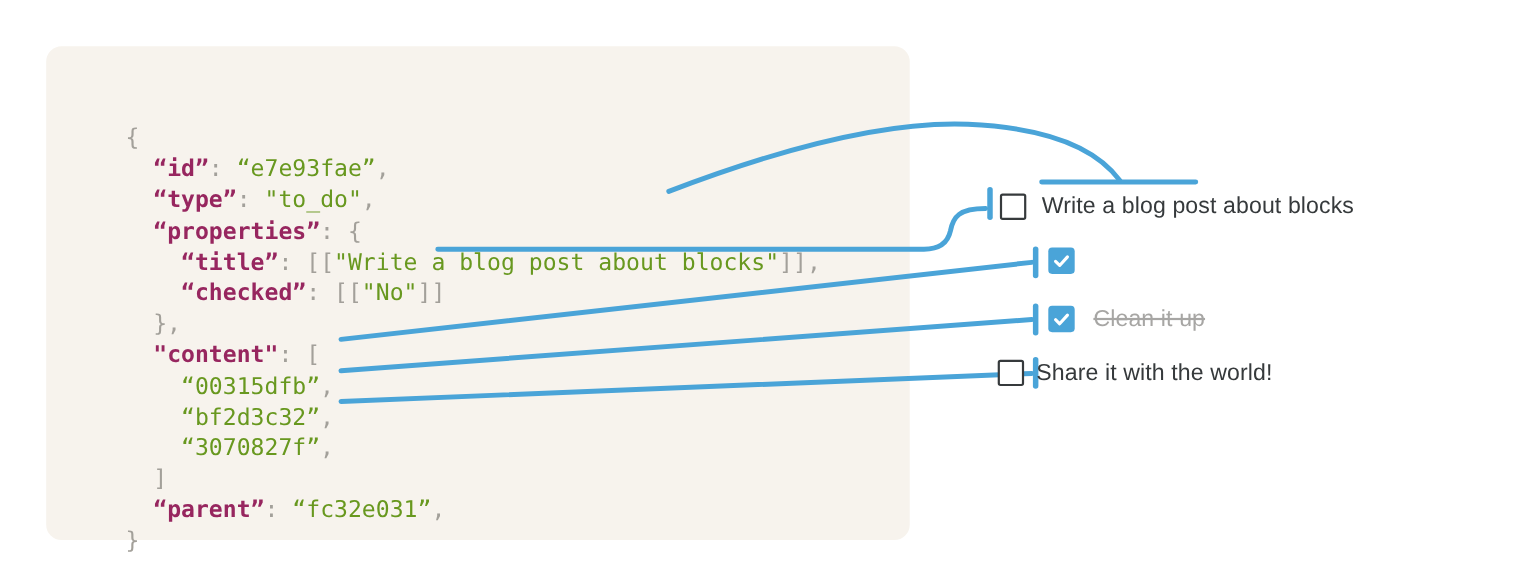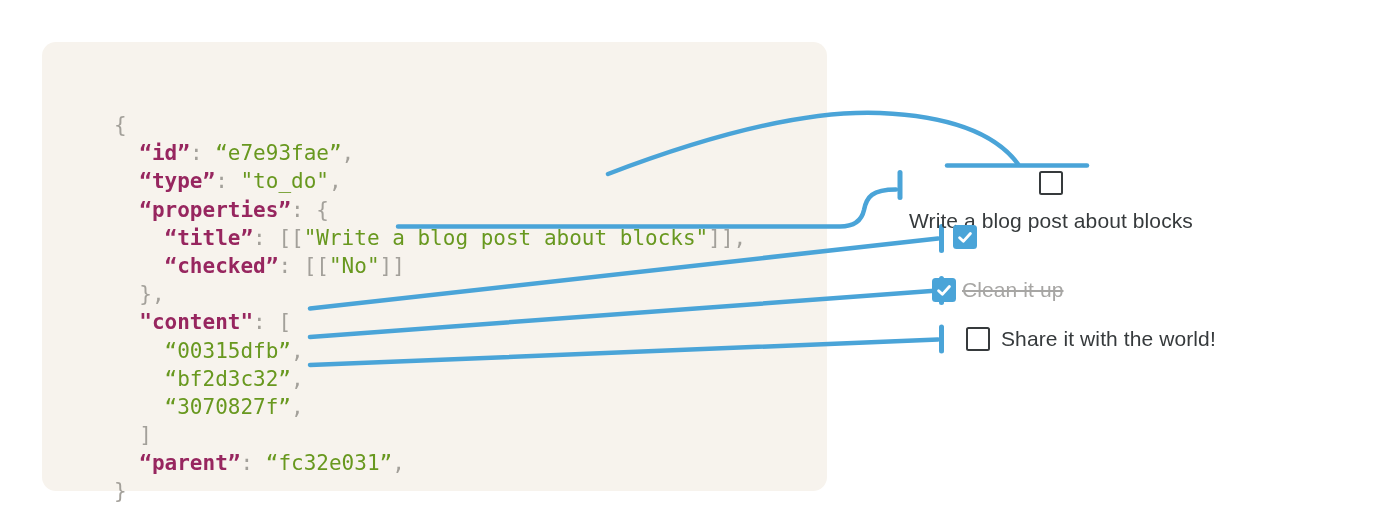--- a/index.html
+++ b/index.html
@@ -46,38 +46,38 @@
     <path class="tick" d="M 900 172.5 V 197.5"></path>
     <path d="M 310 308.5 L 938 238.5"></path>
     <path class="tick" d="M 941.5 226.5 V 250.5"></path>
     <path d="M 310 337 L 938 290.5"></path>
     <path class="tick" d="M 941.5 278.5 V 302.5"></path>
     <path d="M 310 365 L 938 339.5"></path>
     <path class="tick" d="M 941.5 327 V 351"></path>
   </svg>
 
   <div id="todo">
-      <div class="todo-row" style="left: 909px; top: 171px; gap: 14px; flex-direction: column;">
+      <div class="todo-row" style="left: 909px; top: 171px; gap: 14px;">
         <span class="cb cb-unchecked"></span>
         <span class="todo-label">Write a blog post about blocks</span>
       </div>
       <div class="todo-row" style="left: 953px; top: 220.5px; gap: 11px;">
         <span class="cb cb-checked">
           <svg width="20" height="20" viewBox="0 0 24 24">
             <path d="M5.5 12.8 L10 17.2 L18.5 7.8" fill="none" stroke="#ffffff" stroke-width="3.4" stroke-linecap="round" stroke-linejoin="round"></path>
           </svg>
         </span>
       </div>
-      <div class="todo-row" style="left: 932px; top: 273px; gap: 6px; justify-content: space-between;">
+      <div class="todo-row" style="left: 953px; top: 273px; gap: 17px; justify-content: space-between;">
         <span class="cb cb-checked">
           <svg width="20" height="20" viewBox="0 0 24 24">
             <path d="M5.5 12.8 L10 17.2 L18.5 7.8" fill="none" stroke="#ffffff" stroke-width="3.4" stroke-linecap="round" stroke-linejoin="round"></path>
           </svg>
         </span>
         <span class="todo-label done">Clean it up</span>
       </div>
-      <div class="todo-row" style="left: 966px; top: 322px; gap: 11px;">
+      <div class="todo-row" style="left: 907px; top: 322px; gap: 11px;">
         <span class="cb cb-unchecked"></span>
         <span class="todo-label">Share it with the world!</span>
       </div>
     </div>
 
 </div>
 
 </body></html>

